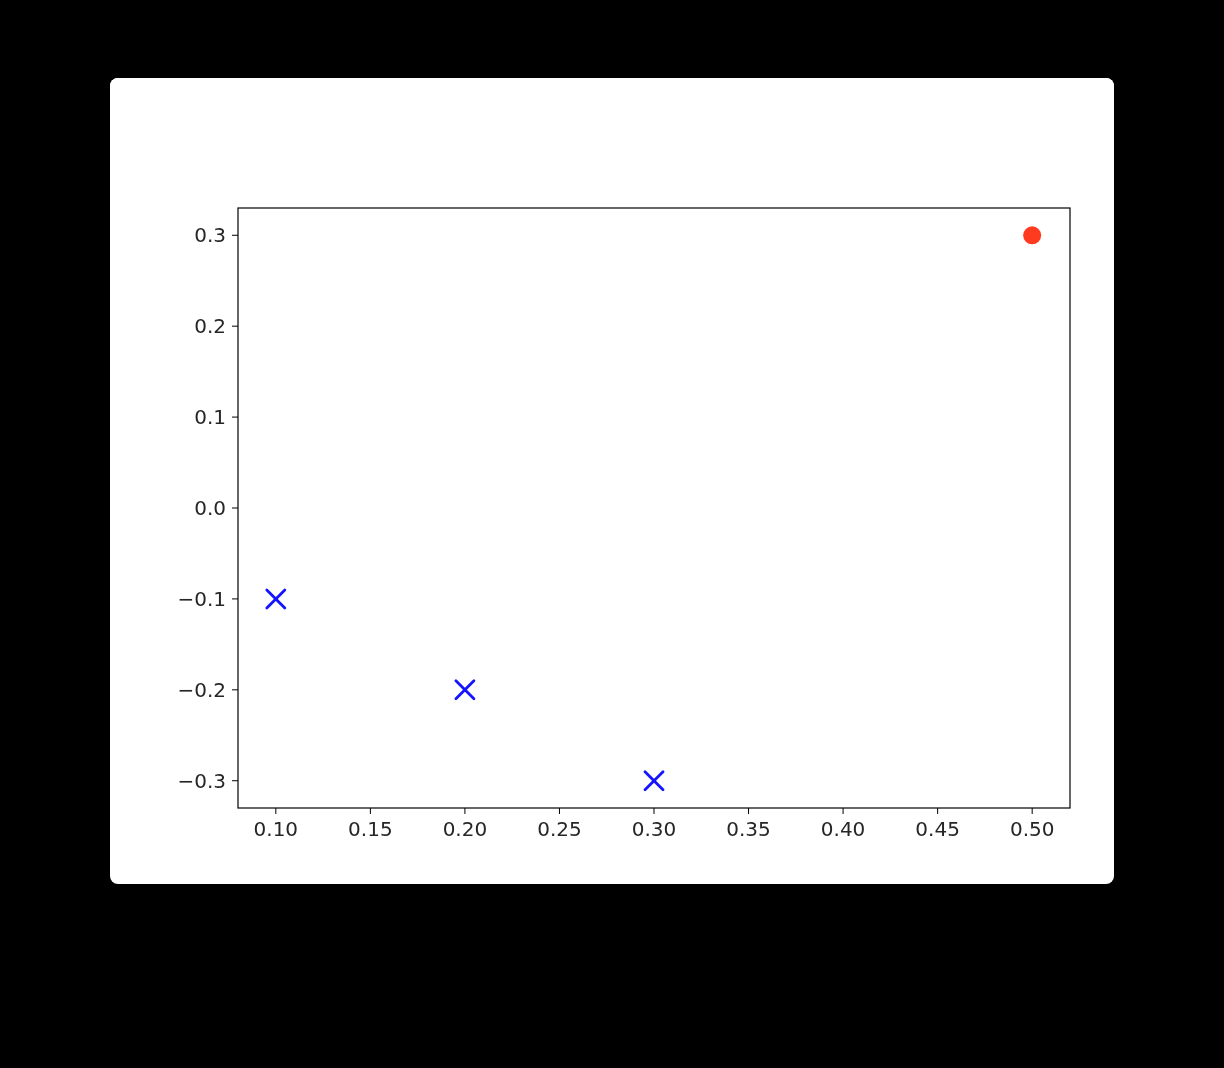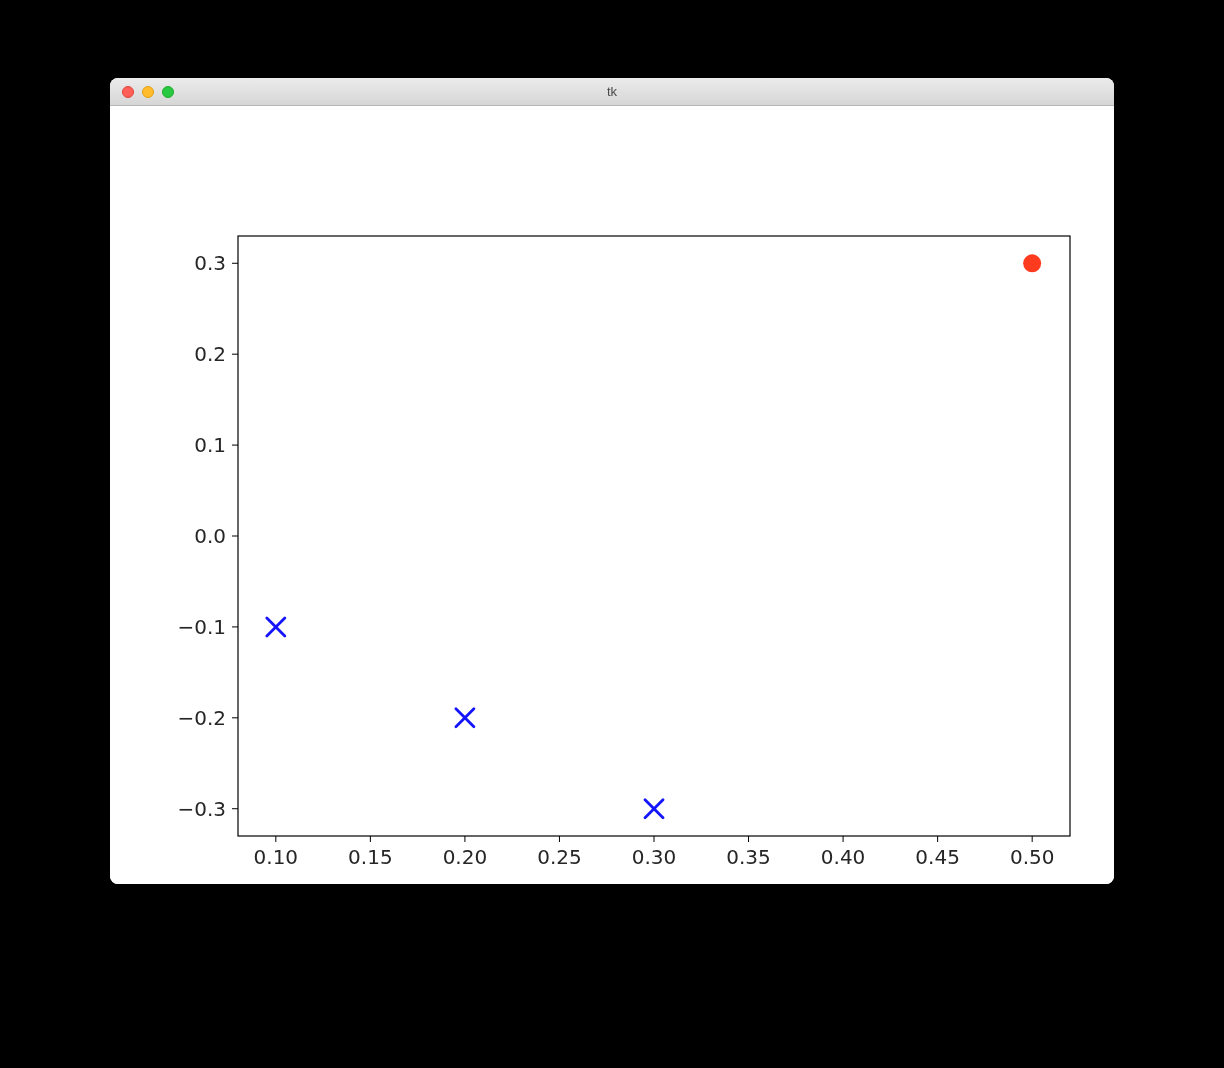--- a/index.html
+++ b/index.html
@@ -66,28 +66,20 @@
     .axis-label {
       font-size: 20px;
       fill: #262626;
       font-family: "DejaVu Sans", Arial, sans-serif;
     }
   </style>
 </head>
 <body>
 
 <div class="window">
-  <div class="titlebar">
-    <div class="traffic-lights">
-      <div class="traffic-light tl-close"></div>
-      <div class="traffic-light tl-min"></div>
-      <div class="traffic-light tl-max"></div>
-    </div>
-    <div class="titlebar-title">tk</div>
-  </div>
   <div class="content">
     <svg class="plot-svg" id="plot-svg" viewBox="0 0 1004 778">
         <rect x="128" y="130" width="832" height="600" fill="none" stroke="#000000" stroke-width="1.2"></rect>
         <line x1="165.8181818181818" y1="730" x2="165.8181818181818" y2="736" stroke="#000000" stroke-width="1"></line>
         <text x="165.8181818181818" y="758" text-anchor="middle" class="axis-label">0.10</text>
         <line x1="260.3636363636364" y1="730" x2="260.3636363636364" y2="736" stroke="#000000" stroke-width="1"></line>
         <text x="260.3636363636364" y="758" text-anchor="middle" class="axis-label">0.15</text>
         <line x1="354.90909090909093" y1="730" x2="354.90909090909093" y2="736" stroke="#000000" stroke-width="1"></line>
         <text x="354.90909090909093" y="758" text-anchor="middle" class="axis-label">0.20</text>
         <line x1="449.45454545454544" y1="730" x2="449.45454545454544" y2="736" stroke="#000000" stroke-width="1"></line>

